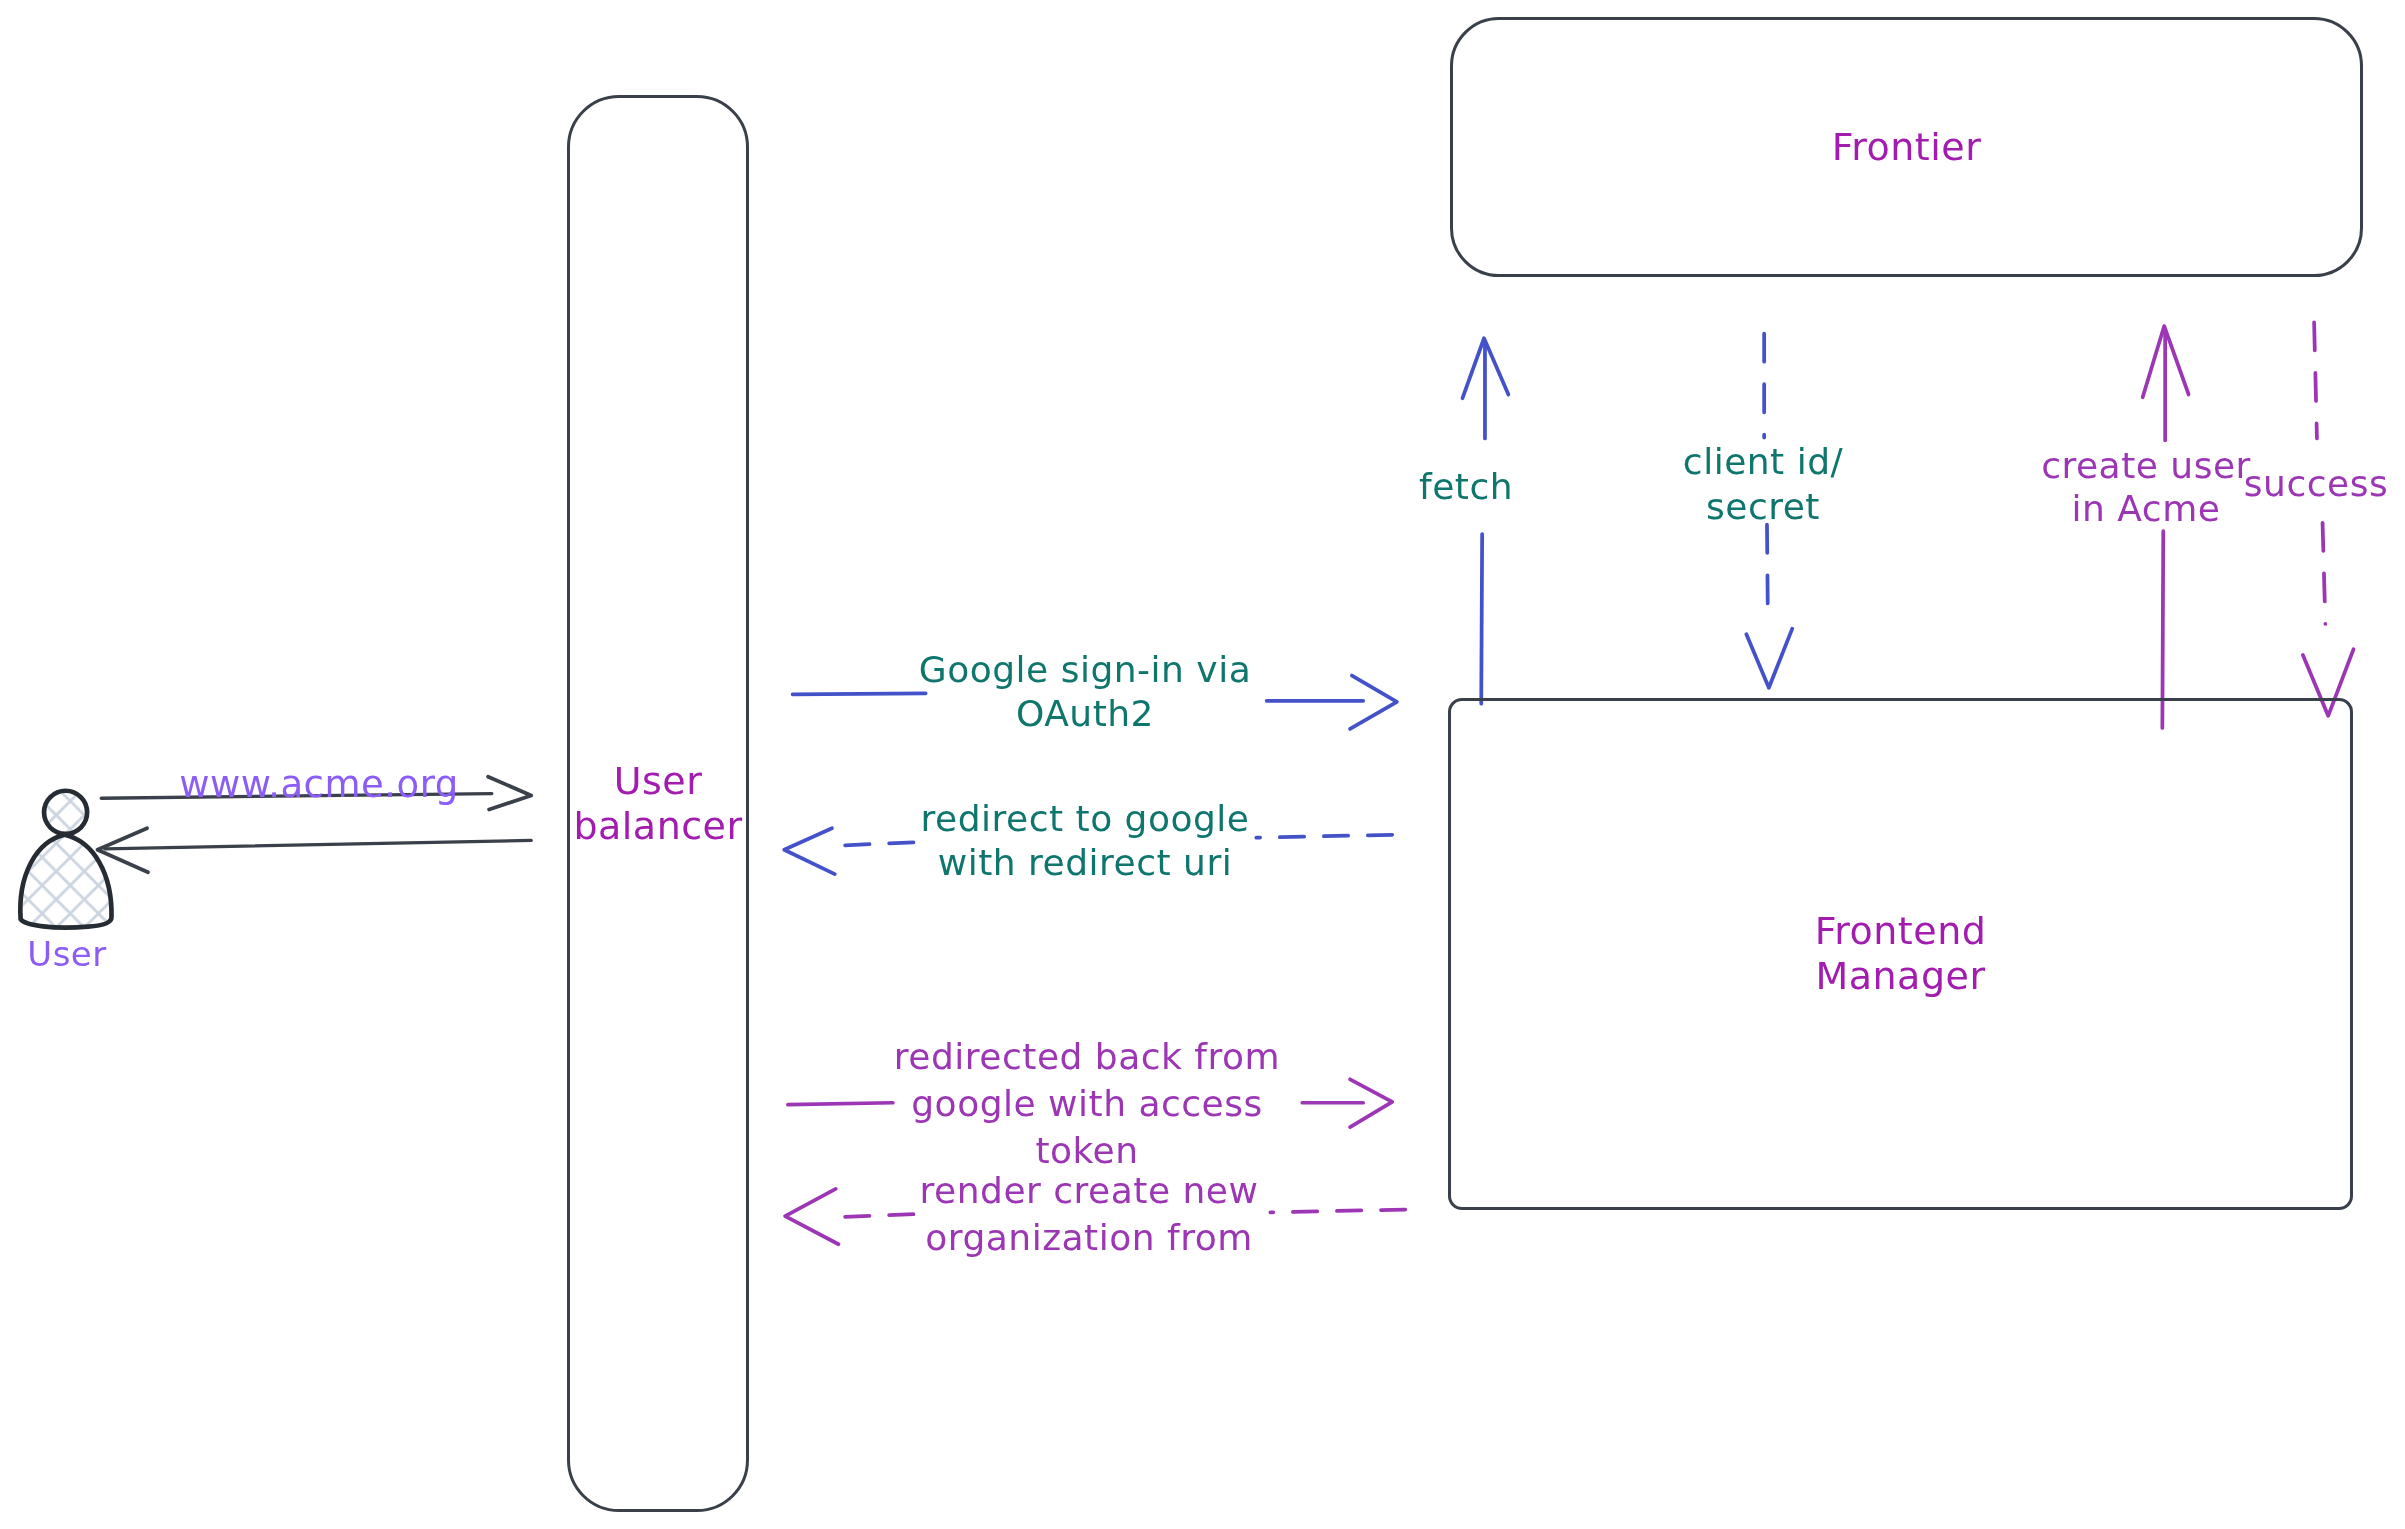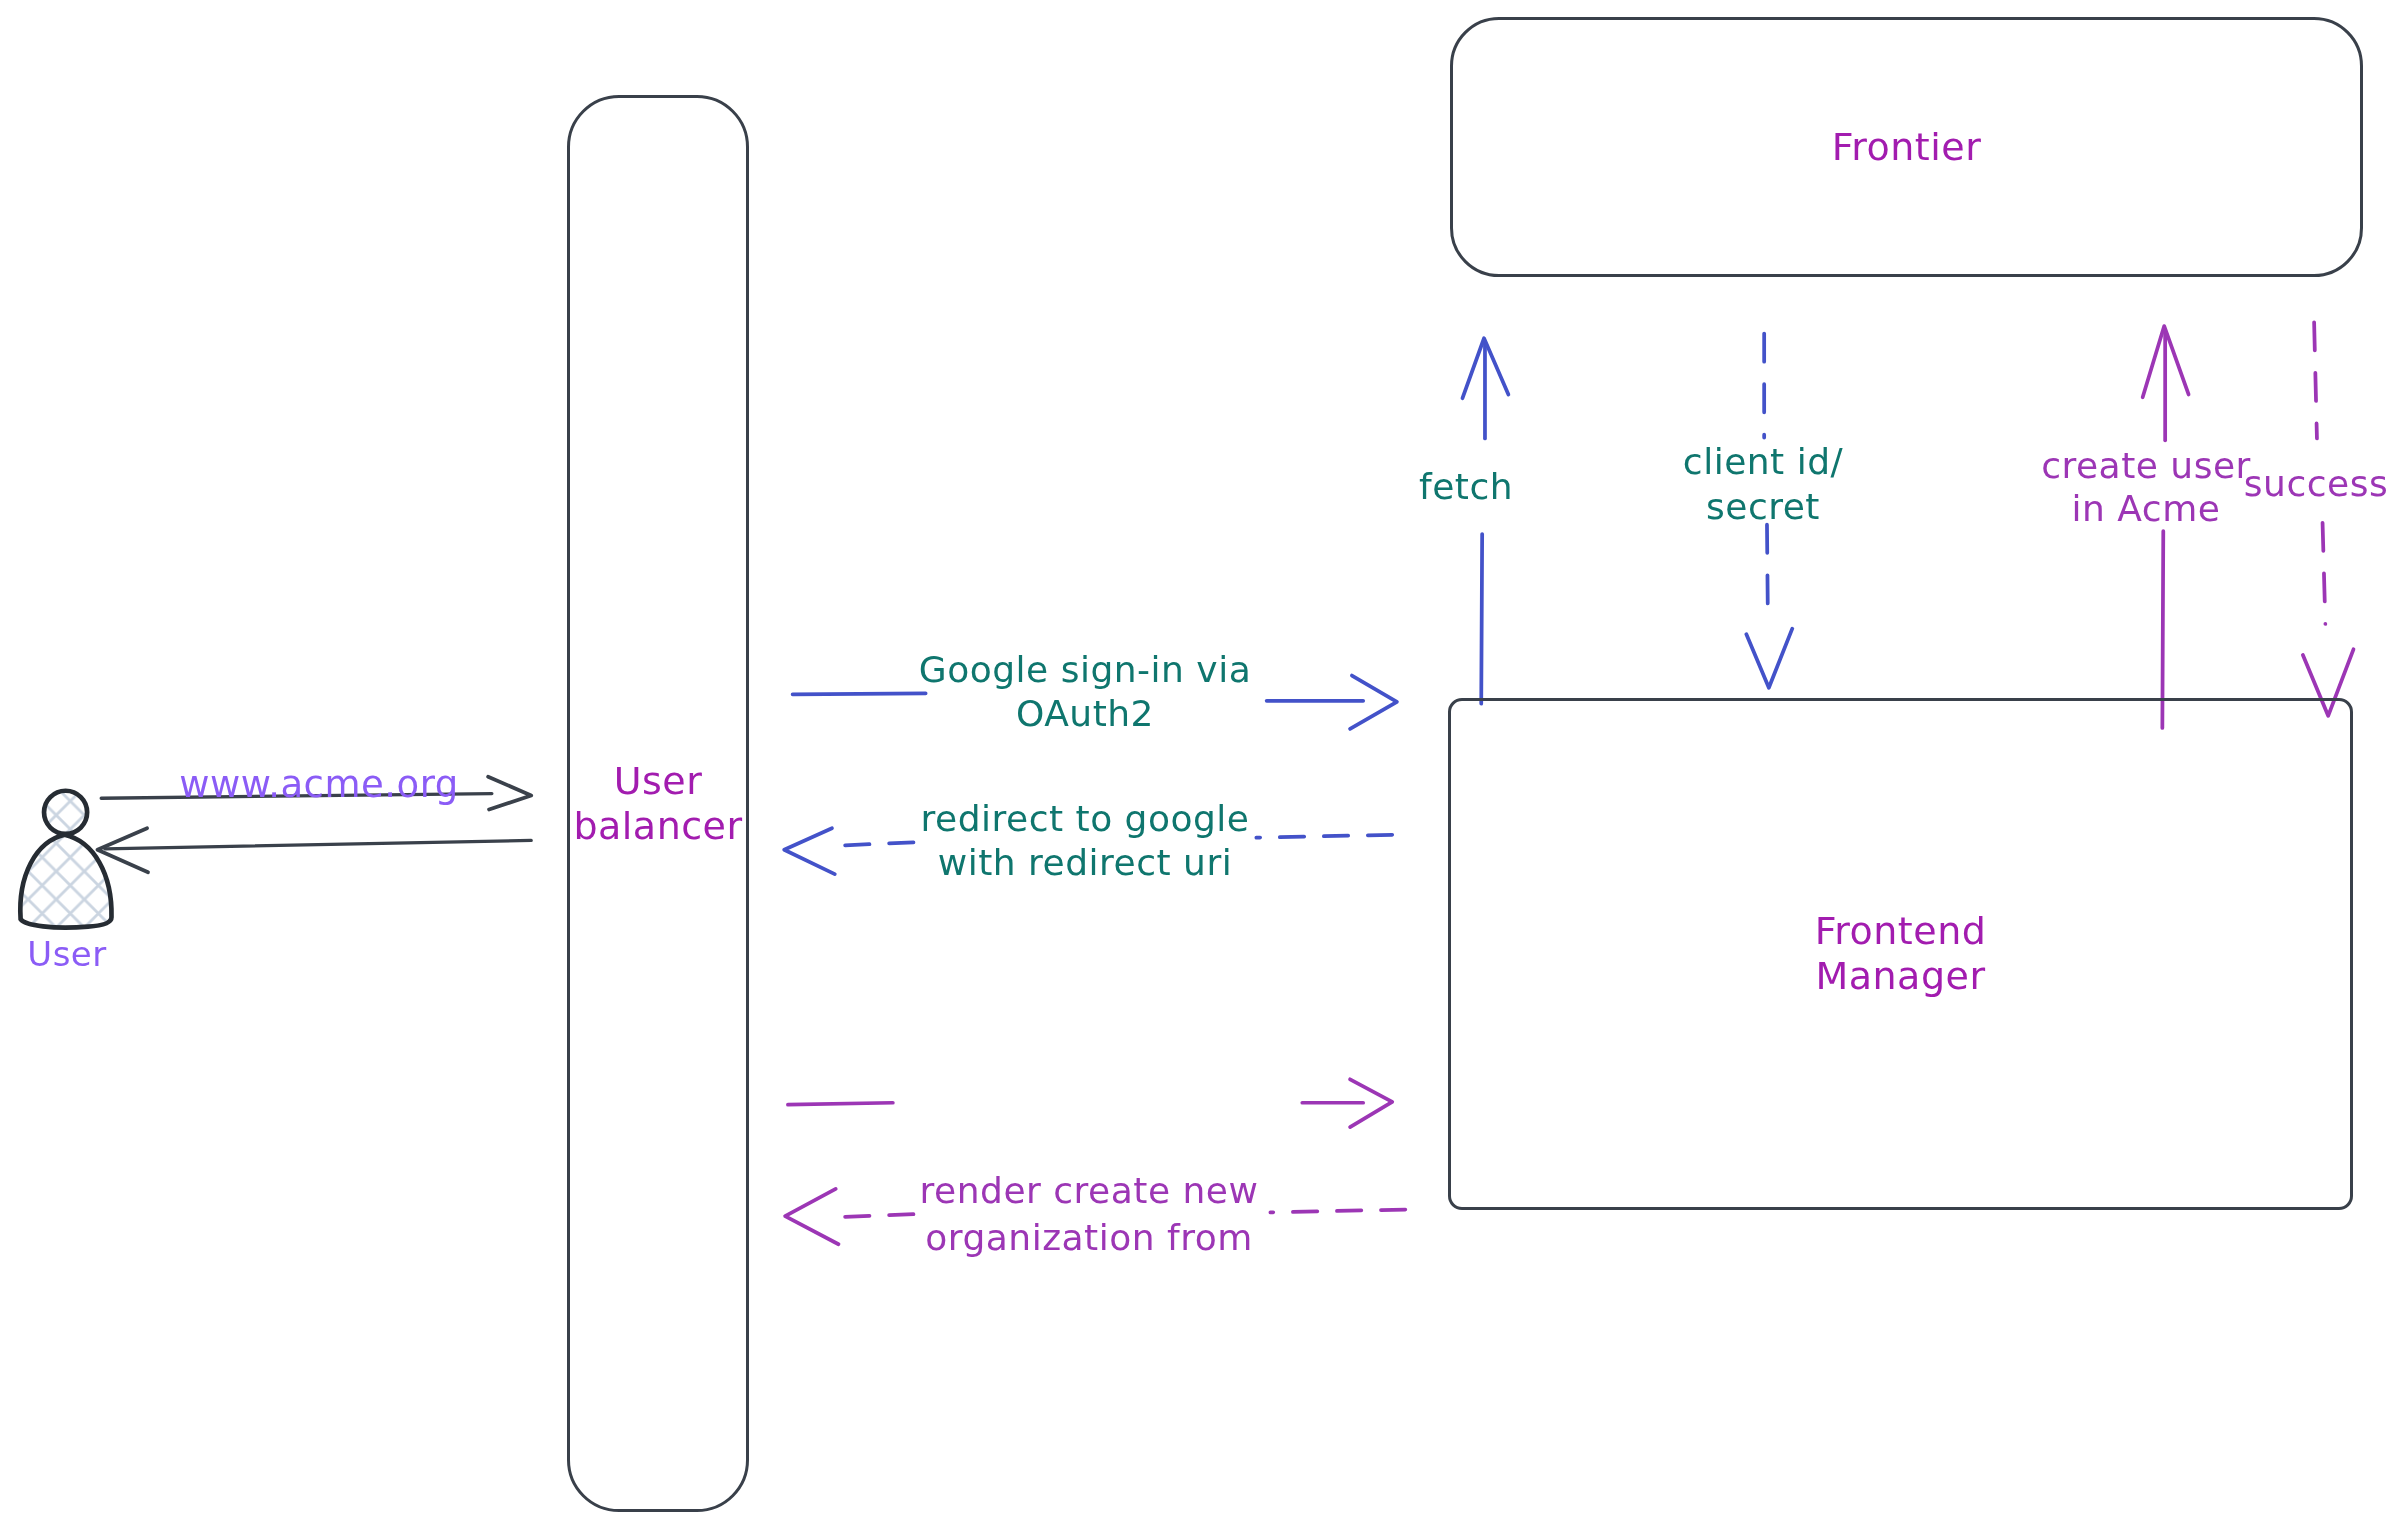--- a/index.html
+++ b/index.html
@@ -209,20 +209,25 @@
     <span class="line">secret</span>
   </div>
 
   <div class="label purple" id="lbl-create-user">
     <span class="line">create user</span>
     <span class="line">in Acme</span>
   </div>
 
   <div class="label purple" id="lbl-success">success</div>
 
+  <div class="label purple" id="lbl-redirected-back">
+    <span class="line">redirected back from</span>
+    <span class="line">google with access</span>
+    <span class="line">token</span>
+  </div>
 
   <div class="label purple" id="lbl-render">
     <span class="line">render create new</span>
     <span class="line">organization from</span>
   </div>
 
 </div>
 
 
 </body></html>

